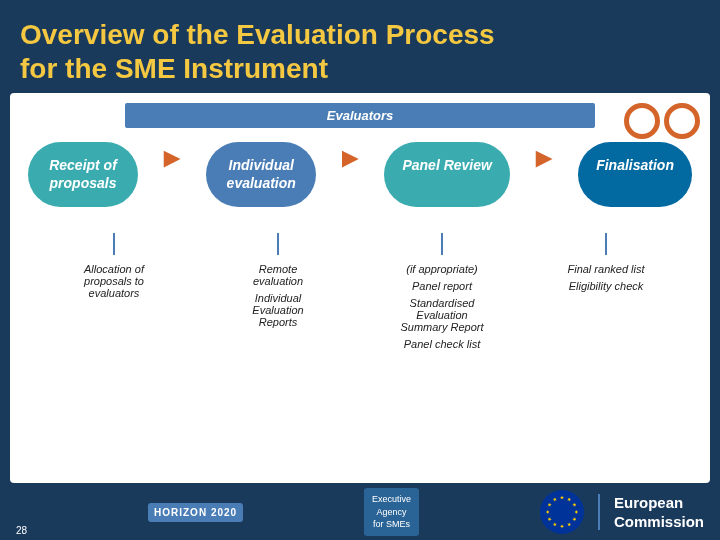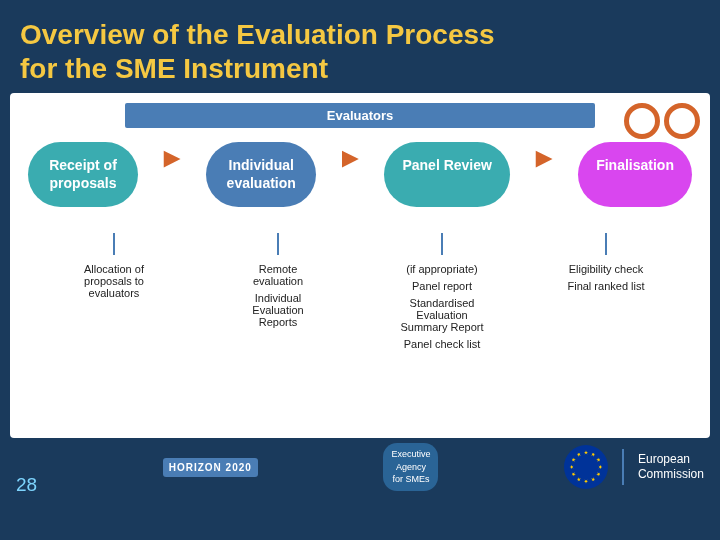--- a/index.html
+++ b/index.html
@@ -25,21 +25,22 @@
       line-height: 1.2;
     }
 
     
     .main {
       background: #fff;
       margin: 0 10px;
       border-radius: 4px;
       padding: 10px 14px 14px 14px;
       position: relative;
-      height: 345px;
+      height: 390px;
+      font-style: italic;
     }
 
     
     .evaluators-bar {
       background: #4a7db5;
       color: #fff;
       text-align: center;
       padding: 5px 0;
       font-size: 13px;
       font-weight: bold;
@@ -69,21 +70,21 @@
       line-height: 1.3;
     }
 
     .step-oval.teal {
       background: #3aacb0;
     }
     .step-oval.blue {
       background: #4a7db5;
     }
     .step-oval.orange {
-      background: #d946ef;
+      background: #0369a1;
     }
 
     
     .arrow {
       color: #d4642a;
       font-size: 28px;
       margin: 0 4px;
     }
 
     
@@ -138,60 +139,60 @@
       display: flex;
       align-items: center;
       justify-content: space-between;
       background: #1a3a5c;
       padding: 8px 16px;
       height: 58px;
       position: relative;
     }
 
     .page-num {
-      color: #7dd3fc;
-      font-size: 19px;
+      color: #ffffff;
+      font-size: 10px;
       margin-top: 36px;
     }
 
     .horizon-badge {
       background: #4a7db5;
       color: #fff;
       font-size: 10px;
       font-weight: bold;
       padding: 4px 6px;
       border-radius: 3px;
       letter-spacing: 1px;
     }
 
     .easme-badge {
       background: #2a6496;
       color: #fff;
       font-size: 9px;
       text-align: center;
       padding: 5px 8px;
-      border-radius: 14px;
+      border-radius: 3px;
       line-height: 1.4;
     }
 
     .ec-logo {
       display: flex;
       align-items: center;
       gap: 8px;
     }
 
     .ec-stars {
       width: 44px;
       height: 44px;
     }
 
     .ec-text {
       color: #fff;
-      font-size: 12px;
-      font-weight: normal;
+      font-size: 15px;
+      font-weight: bold;
       line-height: 1.3;
     }
 
     .ec-divider {
       width: 2px;
       height: 36px;
       background: #4a7db5;
       margin: 0 6px;
     }
   </style>
@@ -254,22 +255,22 @@
     </div>
 
     <div class="detail-col">
       <div class="detail-item">(if appropriate)</div>
       <div class="detail-item">Panel report</div>
       <div class="detail-item">Standardised<br>Evaluation<br>Summary Report</div>
       <div class="detail-item">Panel check list</div>
     </div>
 
     <div class="detail-col">
+      <div class="detail-item">Final ranked list</div>
       <div class="detail-item">Eligibility check</div>
-      <div class="detail-item">Final ranked list</div>
     </div>
 
   </div>
 
 </div>
 
 <div class="footer">
 
   <div class="page-num">28</div>
 

